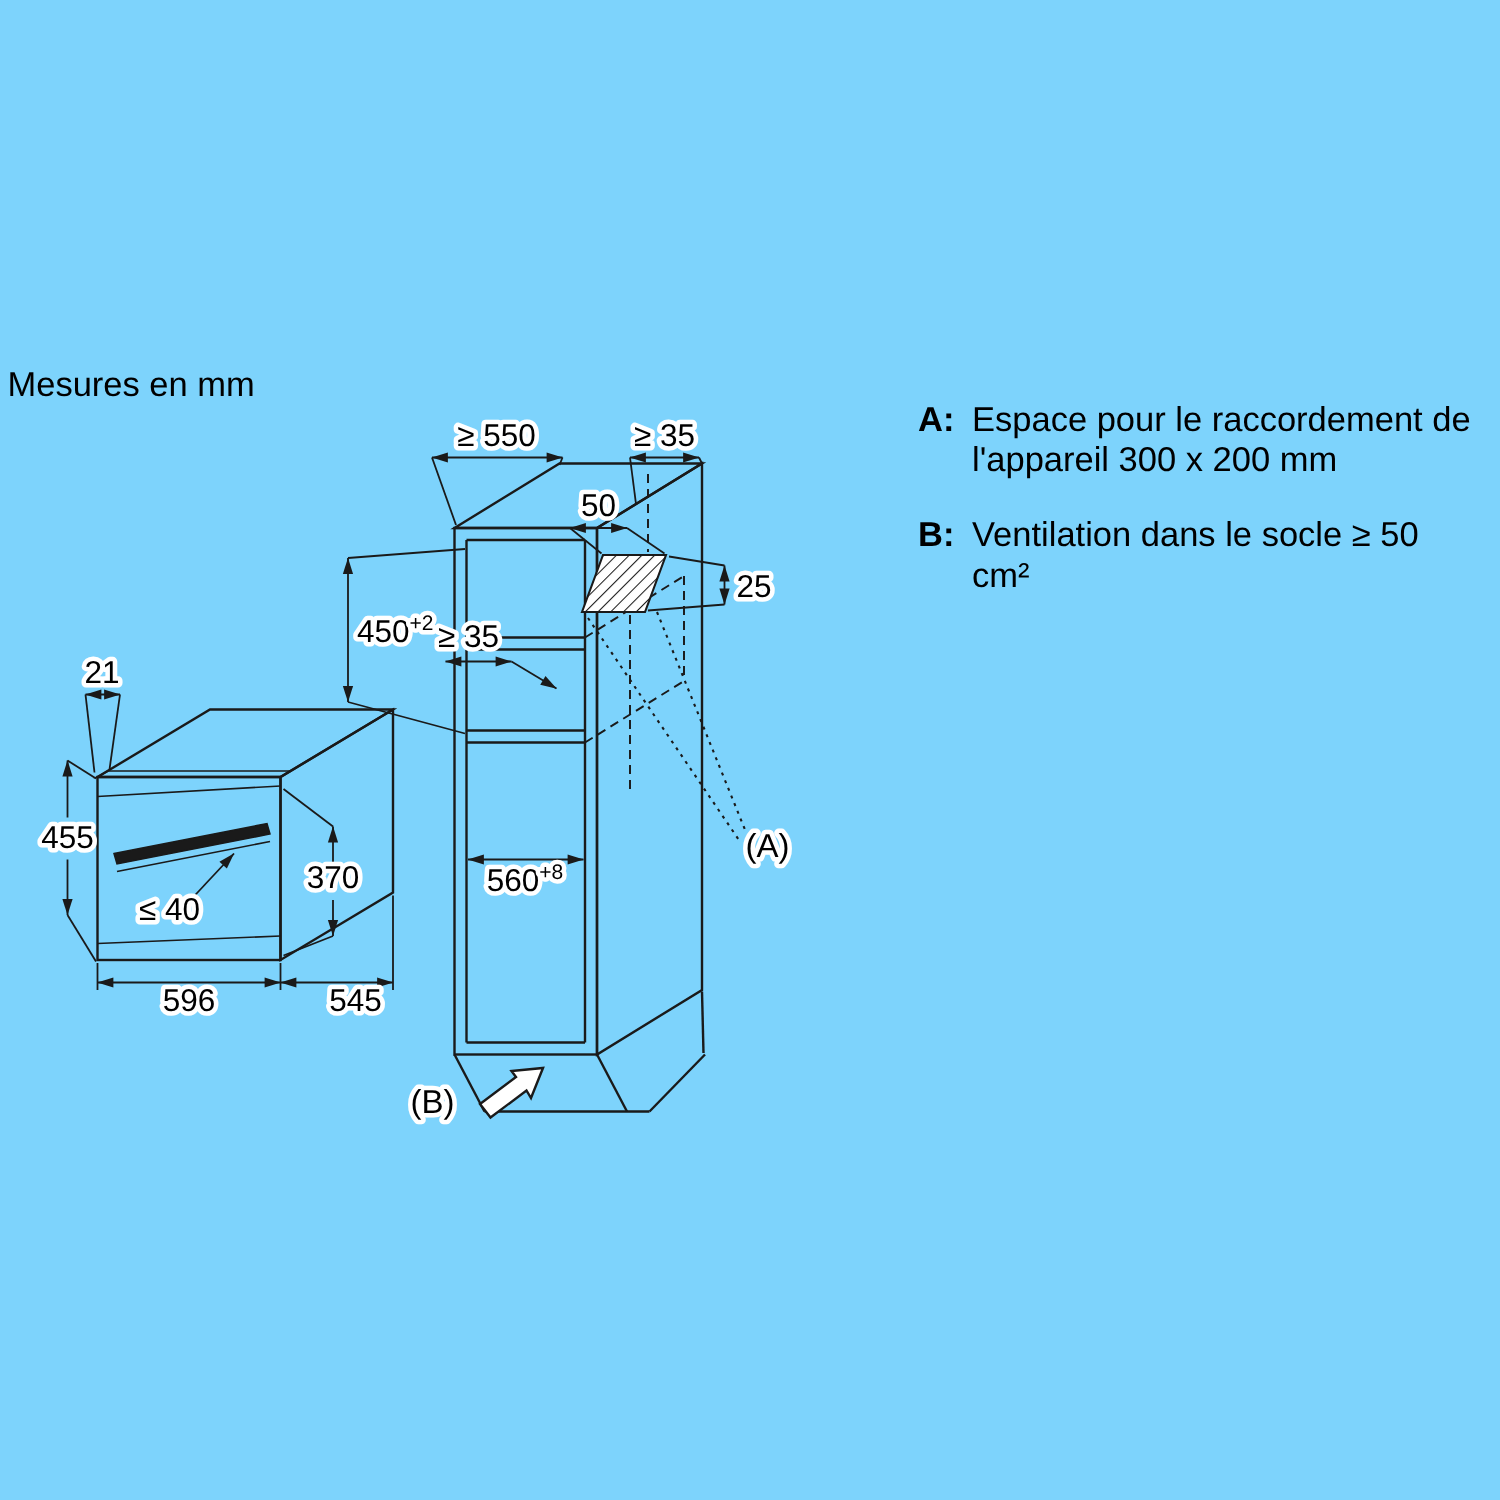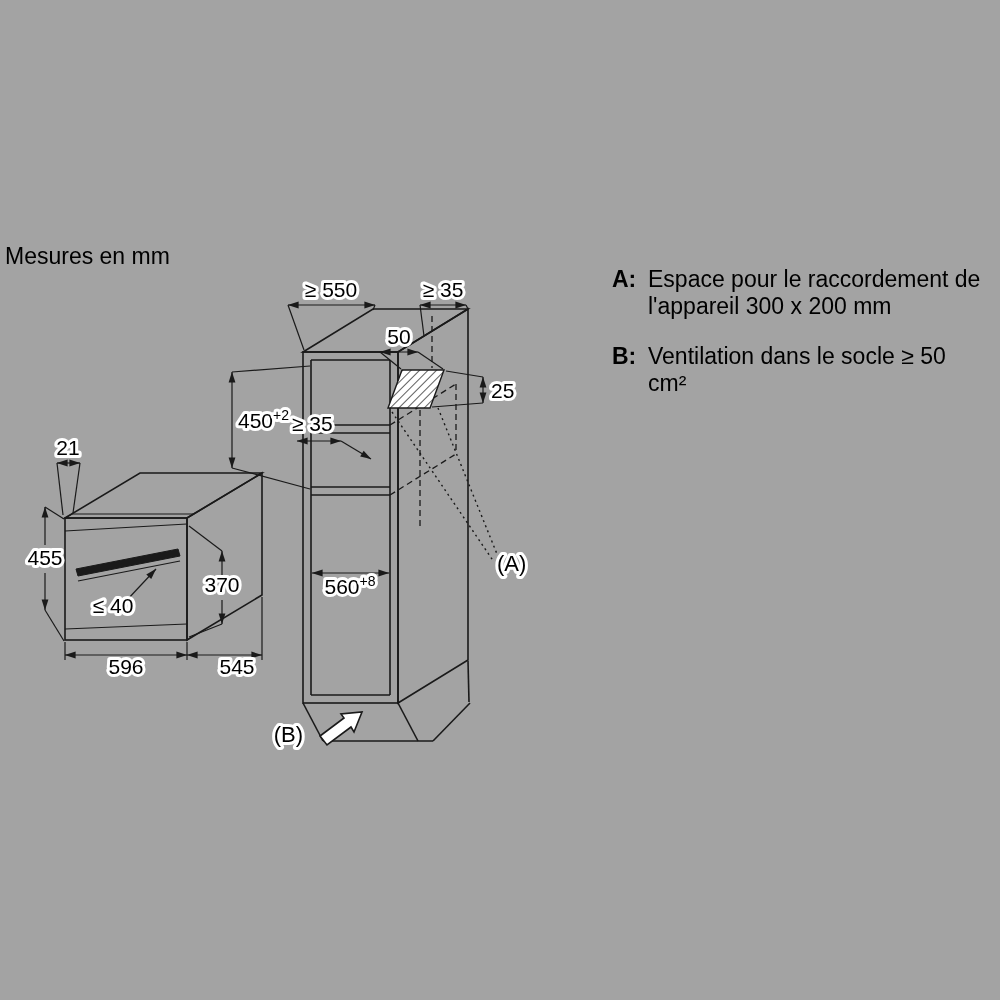--- a/index.html
+++ b/index.html
@@ -1,16 +1,16 @@
 <!DOCTYPE html>
 <html><head>
 <meta charset="utf-8">
 <style>
   html,body{margin:0;padding:0;background:#fff;}
-  .page{width:1000px;height:1000px;background:#a3a3a3;position:relative;
+  .page{width:1000px;height:1000px;background:#7dd3fc;position:relative;
         font-family:"Liberation Sans",sans-serif;overflow:hidden;}
   svg{display:block;}
   text{fill:#000;font-family:"Liberation Sans",sans-serif;}
   .t-main{font-size:23px;}
   .t-bold{font-weight:bold;}
   .dim-label{font-size:21px;fill:#000;stroke:#fff;stroke-width:6px;
              paint-order:stroke;stroke-linejoin:round;}
   .callout{font-size:22px;fill:#000;stroke:#fff;stroke-width:6px;
            paint-order:stroke;stroke-linejoin:round;}
   .sup{font-size:14px;}

